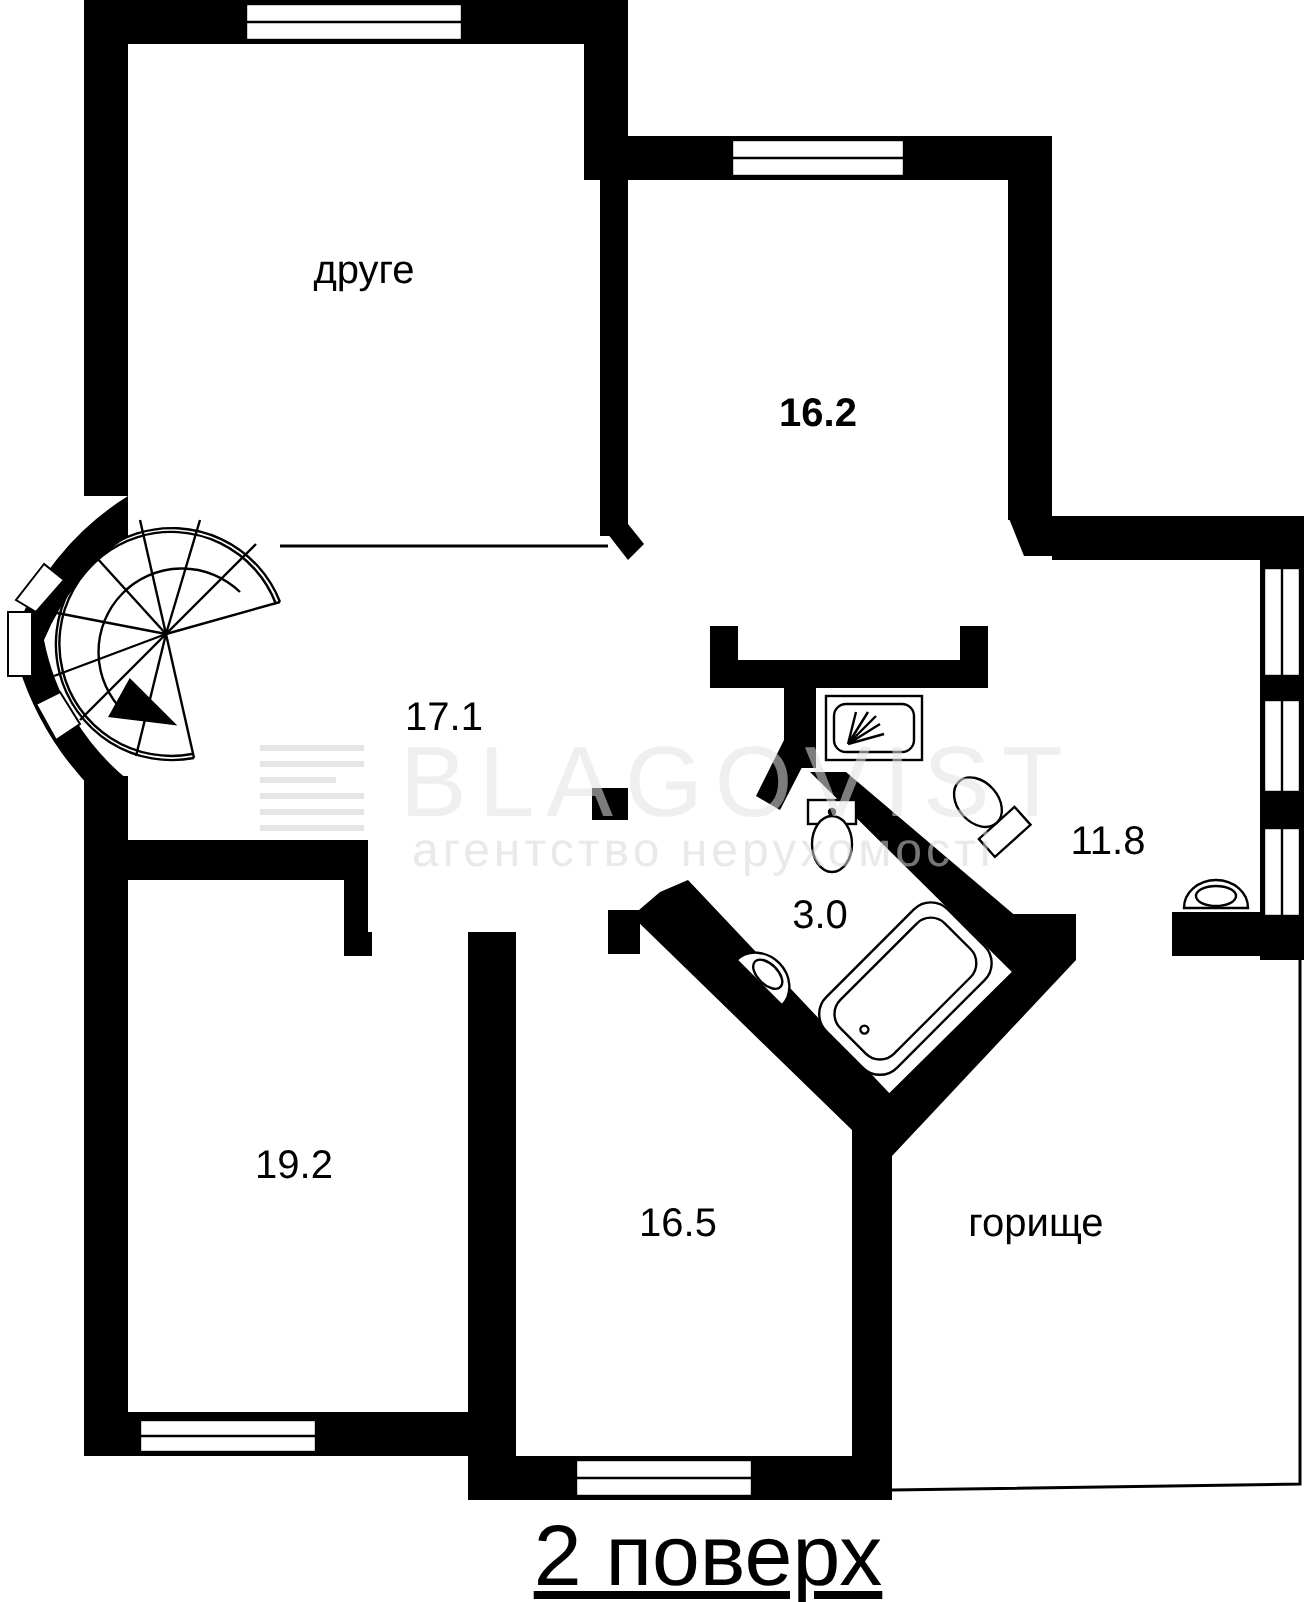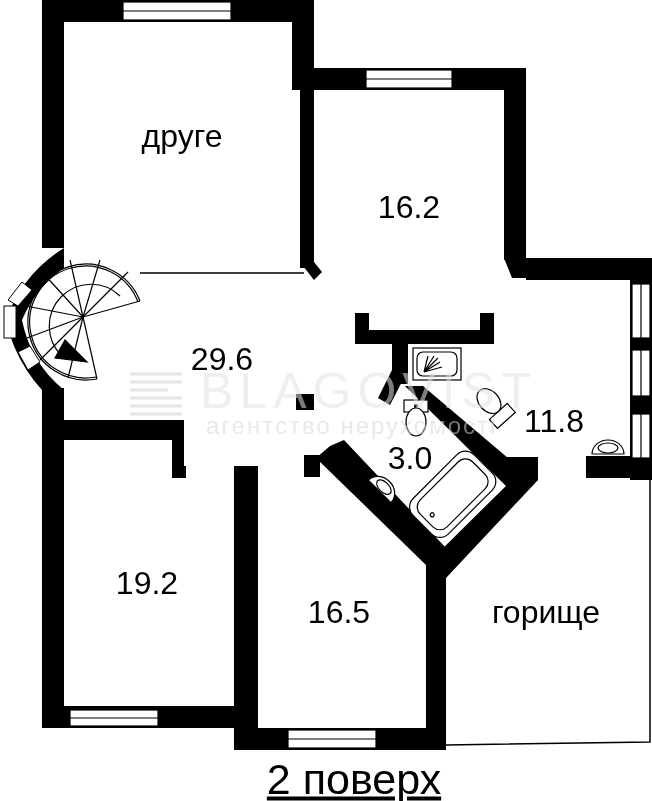--- a/index.html
+++ b/index.html
@@ -1,18 +1,18 @@
 <!DOCTYPE html>
 <html><head>
 <meta charset="utf-8">
 <style>
   html, body { margin: 0; padding: 0; background: #ffffff; }
   body { width: 652px; height: 801px; position: relative; overflow: hidden; font-family: "Liberation Sans", sans-serif; }
   #plan { position: absolute; left: 0; top: 0; width: 652px; height: 801px; }
-  .lbl { position: absolute; color: #000; font-family: "Liberation Sans", sans-serif; font-size: 32px; line-height: 1; white-space: nowrap; transform: translate(-50%, -50%); text-align: center; }
+  .lbl { position: absolute; color: #000; font-family: "Liberation Sans", sans-serif; font-size: 20px; line-height: 1; white-space: nowrap; transform: translate(-50%, -50%); text-align: center; }
   .lbl.two { line-height: 1.45; }
   .wm { position: absolute; color: rgba(200,200,200,0.35); font-family: "Liberation Sans", sans-serif; white-space: nowrap; }
   .wm-big { left: 200px; top: 362px; font-size: 50px; letter-spacing: 6px; font-weight: normal; color: rgba(225,225,225,0.55); text-align: right; }
   .wm-small { left: 206px; top: 412px; font-size: 24px; letter-spacing: 2px; color: rgba(215,215,215,0.55); }
   .wm-logo { position: absolute; left: 128px; top: 368px; width: 56px; height: 54px; }
   .caption { position: absolute; left: 354px; top: 779px; transform: translate(-50%, -50%); font-size: 43px; color: #000; font-family: "Liberation Sans", sans-serif; white-space: nowrap; text-decoration: underline; }
 </style>
 </head>
 <body>
 
@@ -141,21 +141,21 @@
     <line x1="2" y1="38" x2="54" y2="38"></line>
       <line x1="2" y1="46" x2="54" y2="46"></line>
   </g>
 </svg>
 <div class="wm wm-big">BLAGOVIST</div>
 <div class="wm wm-small">агентство нерухомості</div>
 
 <div class="lbl two" style="left:182px; top:136px;">
   <div>друге</div>
 </div>
-<div class="lbl" style="left:409px; top:207px;">16.2</div>
-<div class="lbl" style="left:222px; top:359px;">29.6</div>
+<div class="lbl" style="left:409px; top:207px;font-weight:bold;">16.2</div>
+<div class="lbl" style="left:222px; top:359px;">17.1</div>
 <div class="lbl" style="left:554px; top:385px;margin-top:36px;">11.8</div>
 <div class="lbl" style="left:410px; top:458px;">3.0</div>
 <div class="lbl" style="left:147px; top:583px;">19.2</div>
 <div class="lbl" style="left:339px; top:612px;">16.5</div>
-<div class="lbl" style="left:546px; top:612px;">горище</div>
+<div class="lbl" style="left:518px; top:612px;">горище</div>
 
 <div class="caption">2 поверх</div>
 
 </body></html>

